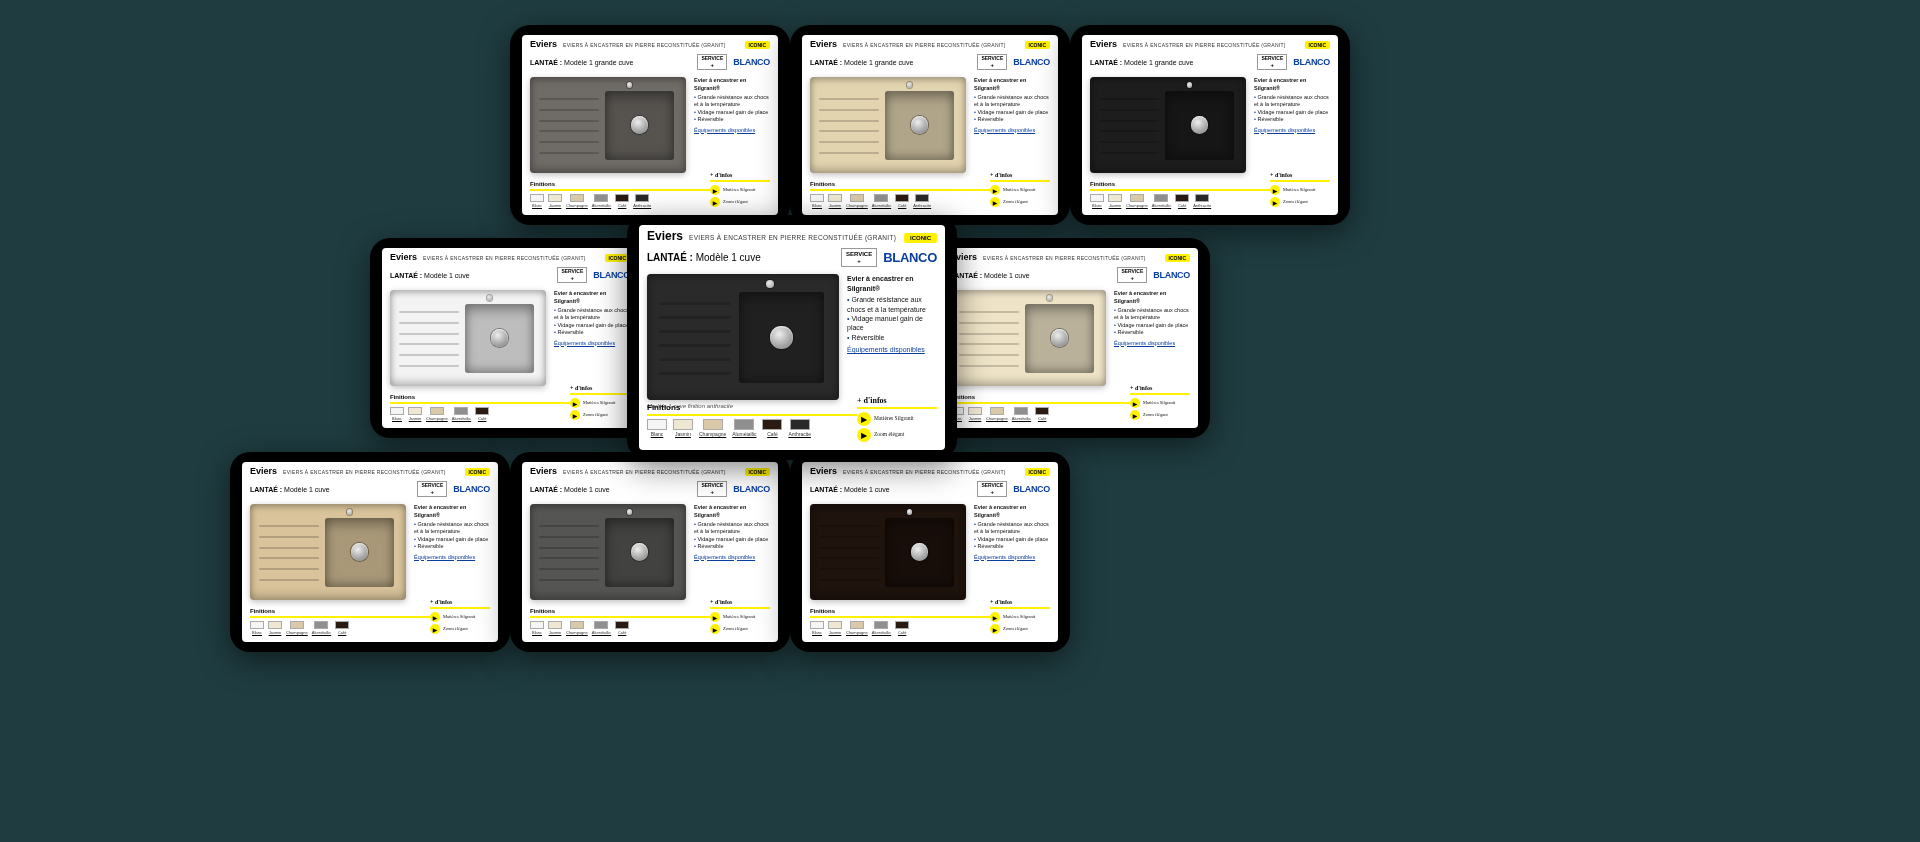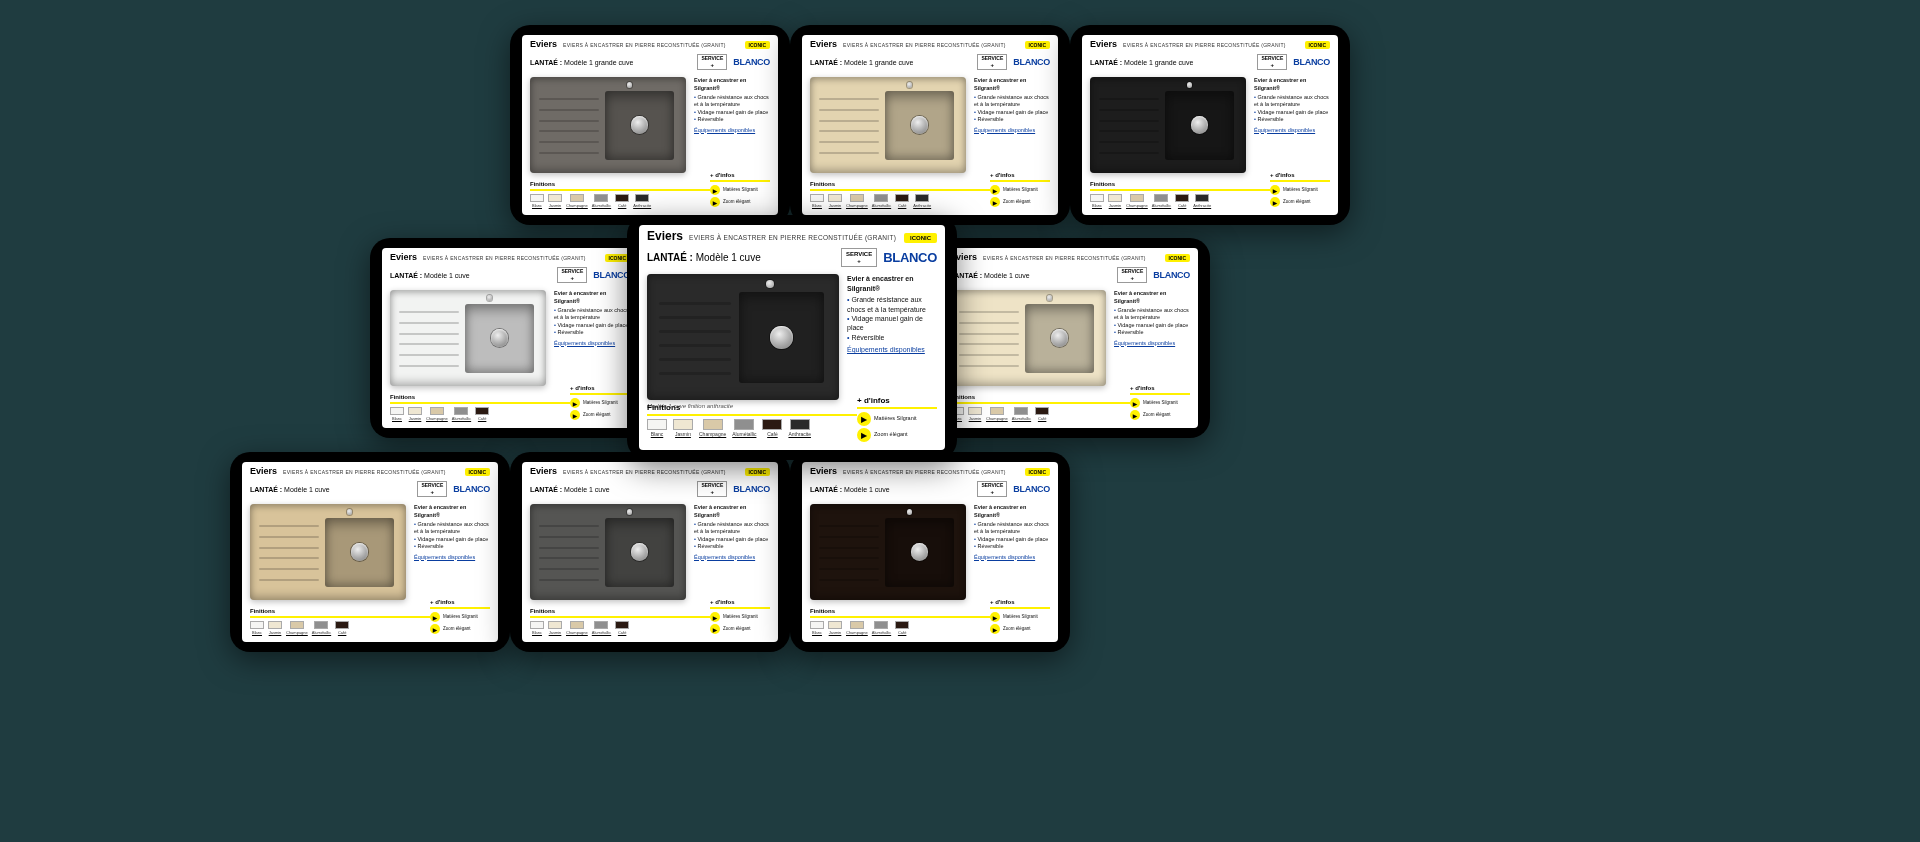--- a/index.html
+++ b/index.html
@@ -39,21 +39,21 @@
 
 .caption { font-size: 5px; font-style: italic; color: #555; padding: 3px 8px 0 8px; }
 
 .footer { position: absolute; left: 0; right: 0; bottom: 0; padding: 4px 8px 6px 8px; display: flex; align-items: flex-start; }
 .finitions { flex: 1; text-decoration: underline; }
 .finitions .ft { font-size: 6px; font-weight: 700; color: #000; border-bottom: 2px solid #fff100; padding-bottom: 2px; margin-bottom: 3px; display: inline-block; width: 100%; }
 .swatches { display: flex; gap: 4px; flex-wrap: wrap; max-width: 170px; }
 .sw { display: flex; flex-direction: column; align-items: center; font-size: 4px; color: #333; gap: 1px; cursor: pointer; }
 .sw .chip { width: 14px; height: 8px; border: .5px solid #aaa; }
 
-.infos { width: 60px; }
+.infos { width: 60px; font-family: Liberation Serif, serif; }
 .infos .it { font-size: 6px; font-weight: 700; color: #000; border-bottom: 2px solid #fff100; padding-bottom: 2px; margin-bottom: 3px; }
 .infos .row { display: flex; align-items: center; gap: 3px; margin-bottom: 2px; cursor: pointer; }
 .infos .ico { width: 10px; height: 10px; border-radius: 50%; background: #fff100; color: #000; font-size: 6px; display: flex; align-items: center; justify-content: center; flex-shrink: 0; }
 .infos .lbl { font-size: 4.5px; color: #111; line-height: 1; }
 
 
 .tablet.big .header .h1 { font-size: 12px; }
 .tablet.big .header .h2 { font-size: 6.5px; }
 .tablet.big .header .iconic { font-size: 6px; padding: 2px 6px; }
 .tablet.big .titlebar .model { font-size: 10px; }

